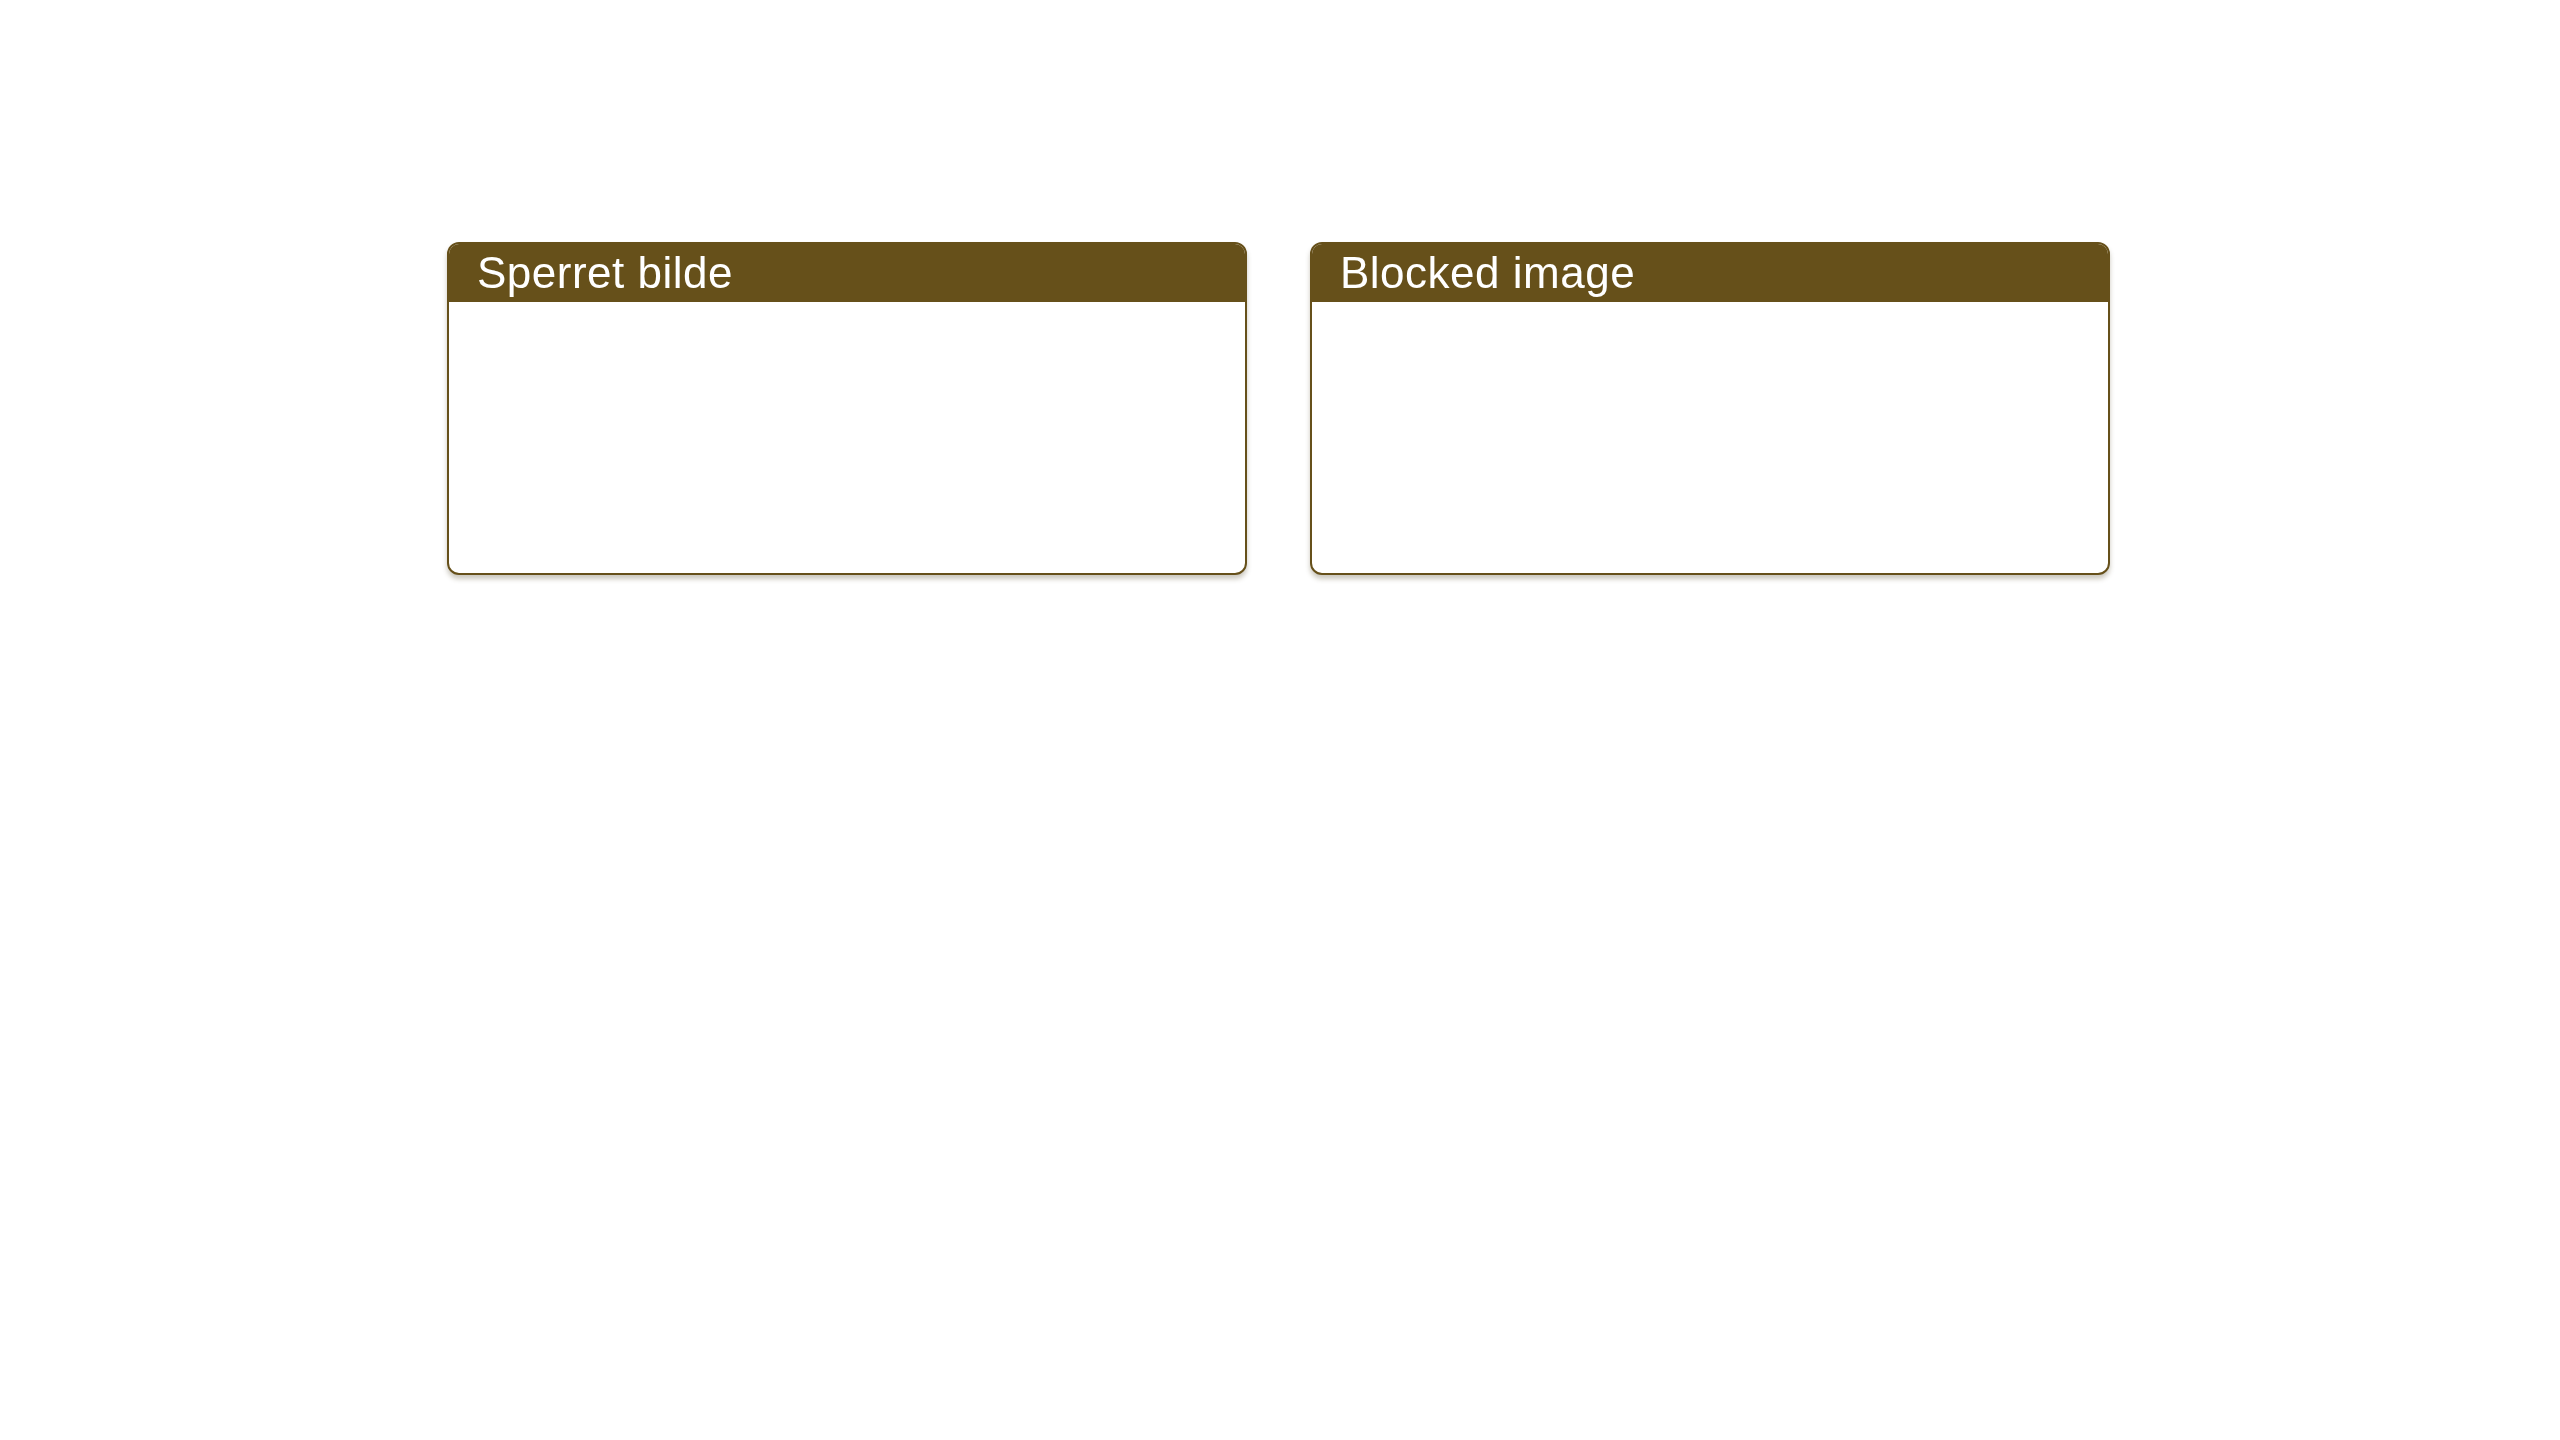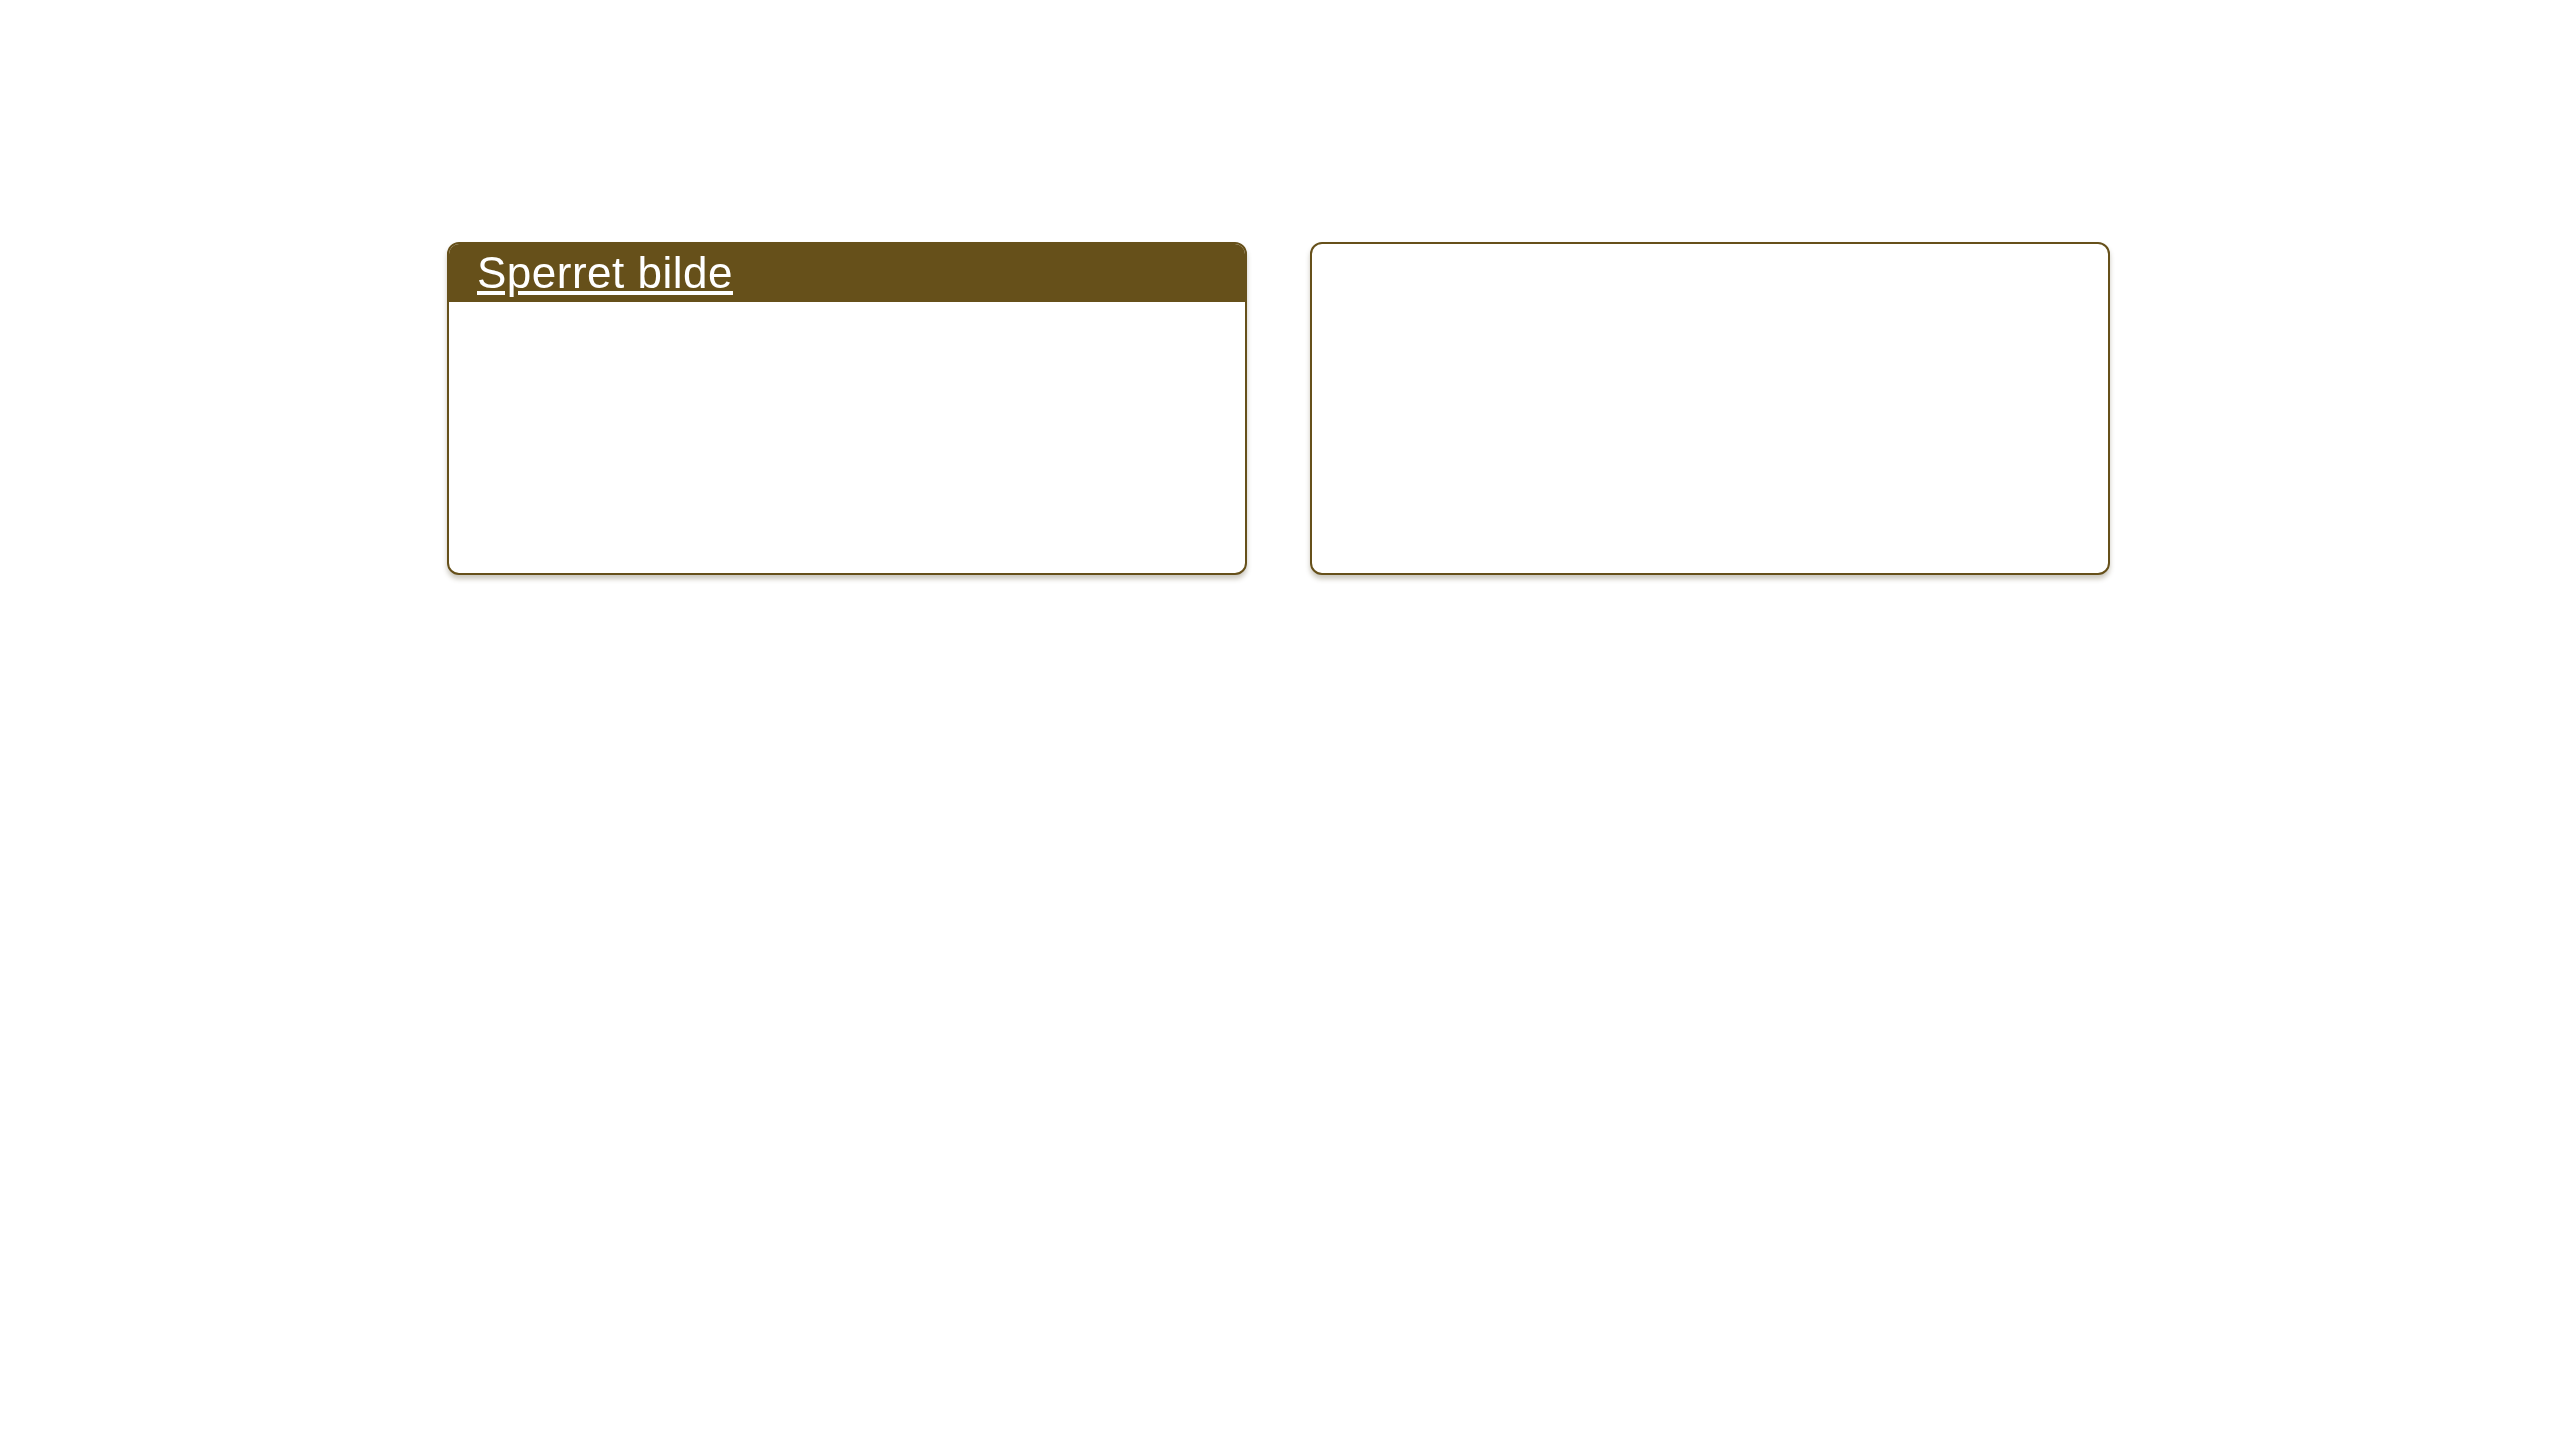--- a/index.html
+++ b/index.html
@@ -1,21 +1,21 @@
 <!DOCTYPE html>
 <html style="--olive: #66501a; --header-text: #ffffff; --body-text: #000000; --page-bg: #ffffff;"><head>
 <meta charset="utf-8">
 <style>
   :root{
     --olive:#66501a;
     --header-text:#ffffff;
     --body-text:#000000;
     --page-bg:#ffffff;
   }
-  *{margin:0;padding:0;box-sizing:border-box;text-decoration:underline;}
+  *{margin:0;padding:0;box-sizing:border-box;}
   html,body{width:2560px;height:1440px;}
   body{
     background:var(--page-bg);
     font-family:"Liberation Sans","DejaVu Sans",sans-serif;
     position:relative;
     overflow:hidden;
   }
   .card{
     position:absolute;
     top:242px;
@@ -54,13 +54,16 @@
 </head>
 <body>
 
 <div class="card card-left">
   <div class="card-header">
     <span class="card-title">Sperret bilde</span>
   </div>
 </div>
 
 <div class="card card-right">
+  <div class="card-header">
+    <span class="card-title">Blocked image</span>
+  </div>
 </div>
 
 </body></html>

